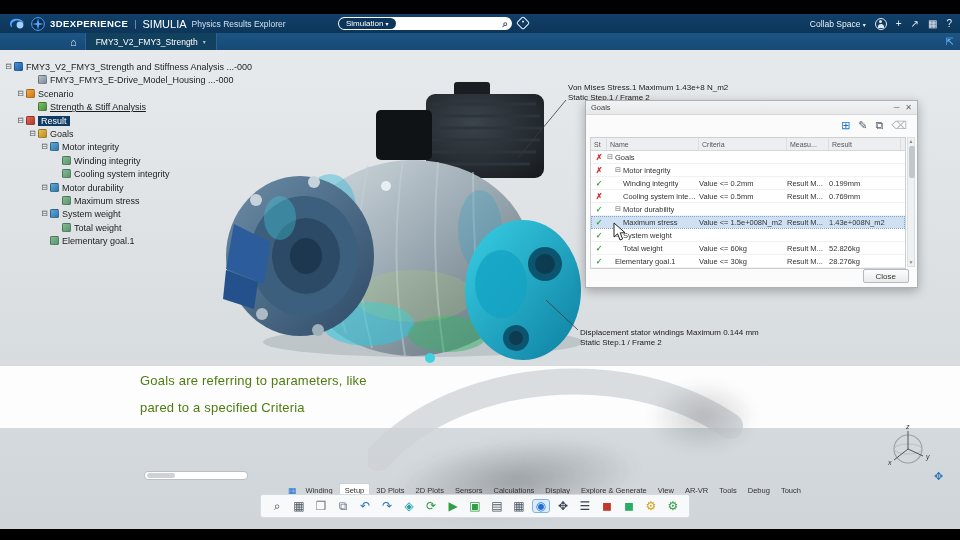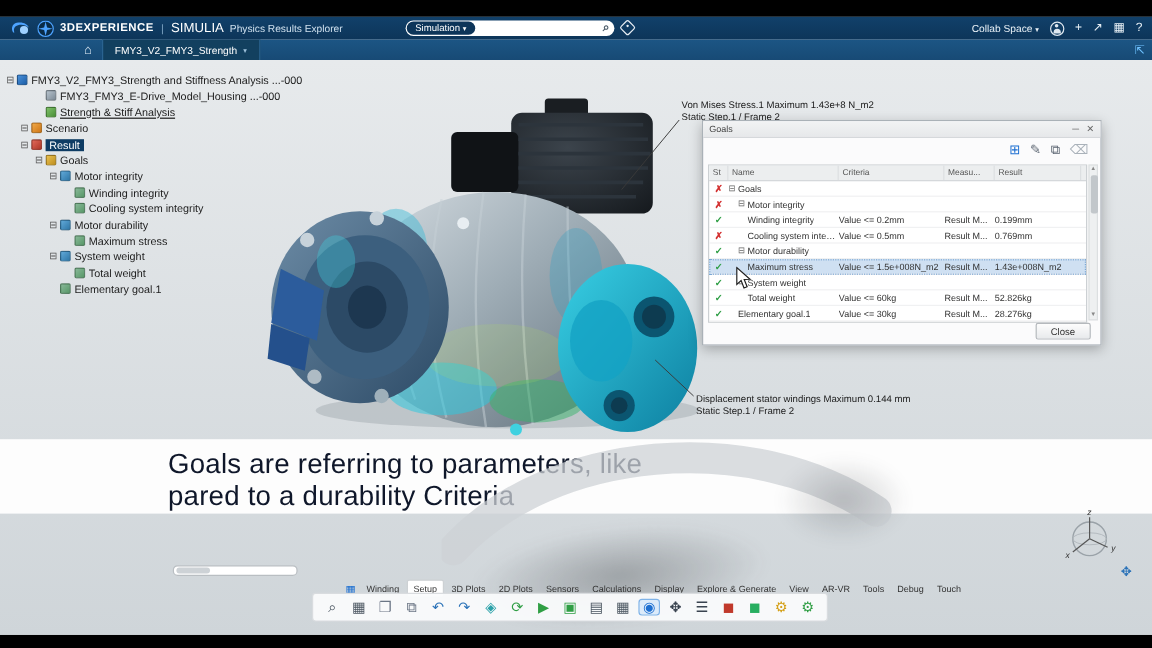--- a/index.html
+++ b/index.html
@@ -61,21 +61,21 @@
 
 
 .model{position:absolute;left:218px;top:8px;z-index:2}
 .leaders{position:absolute;left:0;top:0;z-index:3;pointer-events:none}
 .anno{position:absolute;z-index:3;font-size:8px;line-height:9.5px;color:#1a1a1a;white-space:nowrap}
 .anno-top{left:568px;top:33px}
 .anno-bottom{left:580px;top:278px}
 
 
 .caption{position:absolute;left:0;top:316px;width:960px;height:62px;background:#fdfdfd;z-index:4}
-.cap-line{position:absolute;left:140px;color:#0f172a;font-size:23px;font-weight:500;letter-spacing:.2px;white-space:nowrap}
+.cap-line{position:absolute;left:140px;color:#4d7c0f;font-size:13px;font-weight:500;letter-spacing:.2px;white-space:nowrap}
 .cap1{top:7px}.cap2{top:34px}
 .swoosh{position:absolute;left:368px;top:290px;z-index:5;pointer-events:none}
 .smudge{position:absolute;z-index:1;border-radius:50%;filter:blur(5px)}
 .smudge1{left:392px;top:388px;width:250px;height:84px;background:radial-gradient(ellipse at center,rgba(35,38,42,.30),rgba(35,38,42,0) 70%);transform:rotate(-6deg);z-index:4}
 .smudge2{left:648px;top:330px;width:110px;height:74px;background:radial-gradient(ellipse at center,rgba(35,38,42,.20),rgba(35,38,42,0) 70%);z-index:5}
 
 
 .panel{position:absolute;left:585px;top:50px;width:333px;height:188px;background:#fbfbfc;border:1px solid #aab1b7;box-shadow:0 3px 10px rgba(0,0,0,.28);z-index:10;font-size:7.5px}
 .ptitle{position:absolute;left:0;top:0;width:100%;height:14px;background:linear-gradient(#f2f3f4,#e6e8ea);border-bottom:1px solid #d5d8db;display:flex;align-items:center;padding:0 5px;color:#444;font-size:7.5px}
 .ptitle .pticons{margin-left:auto;display:flex;gap:6px;color:#666;font-size:8px}
@@ -262,31 +262,31 @@
 
 
           <div class="tree-row">
             <span style="display: inline-block; flex: 0 0 auto; width: 24px;"></span>
             <span class="toggle v-none"></span>
             <span class="ticon v-part"></span>
             <span class="tlabel">FMY3_FMY3_E-Drive_Model_Housing ...-000</span>
           </div>
 
           <div class="tree-row">
+            <span style="display: inline-block; flex: 0 0 auto; width: 12px;"></span>
+            <span class="toggle v-minus"></span>
+            <span class="ticon v-scenario"></span>
+            <span class="tlabel">Scenario</span>
+          </div>
+
+          <div class="tree-row">
             <span style="display: inline-block; flex: 0 0 auto; width: 24px;"></span>
             <span class="toggle v-none"></span>
             <span class="ticon v-case"></span>
             <span class="tlabel underline">Strength &amp; Stiff Analysis</span>
-          </div>
-
-          <div class="tree-row">
-            <span style="display: inline-block; flex: 0 0 auto; width: 12px;"></span>
-            <span class="toggle v-minus"></span>
-            <span class="ticon v-scenario"></span>
-            <span class="tlabel">Scenario</span>
           </div>
 
           <div class="tree-row selected">
             <span style="display: inline-block; flex: 0 0 auto; width: 12px;"></span>
             <span class="toggle v-minus"></span>
             <span class="ticon v-result"></span>
             <span class="tlabel">Result</span>
           </div>
 
 
@@ -350,21 +350,21 @@
             <span style="display: inline-block; flex: 0 0 auto; width: 36px;"></span>
             <span class="toggle v-none"></span>
             <span class="ticon v-goal"></span>
             <span class="tlabel">Elementary goal.1</span>
           </div>
 
       </div>
 
       <div class="caption">
         <div class="cap-line cap1">Goals are referring to parameters, like</div>
-        <div class="cap-line cap2">pared to a durability Criteria</div>
+        <div class="cap-line cap2">pared to a specified Criteria</div>
       </div>
       <svg class="swoosh" width="380" height="140" viewBox="0 0 380 140">
         <path d="M10 118 C 90 30, 260 16, 362 86" stroke="#cdd2d6" stroke-width="26" fill="none" stroke-linecap="round" opacity=".75"></path>
       </svg>
       <div class="smudge smudge1"></div>
       <div class="smudge smudge2"></div>
 
       <div class="panel">
         <div class="ptitle">
           <span>Goals</span>

